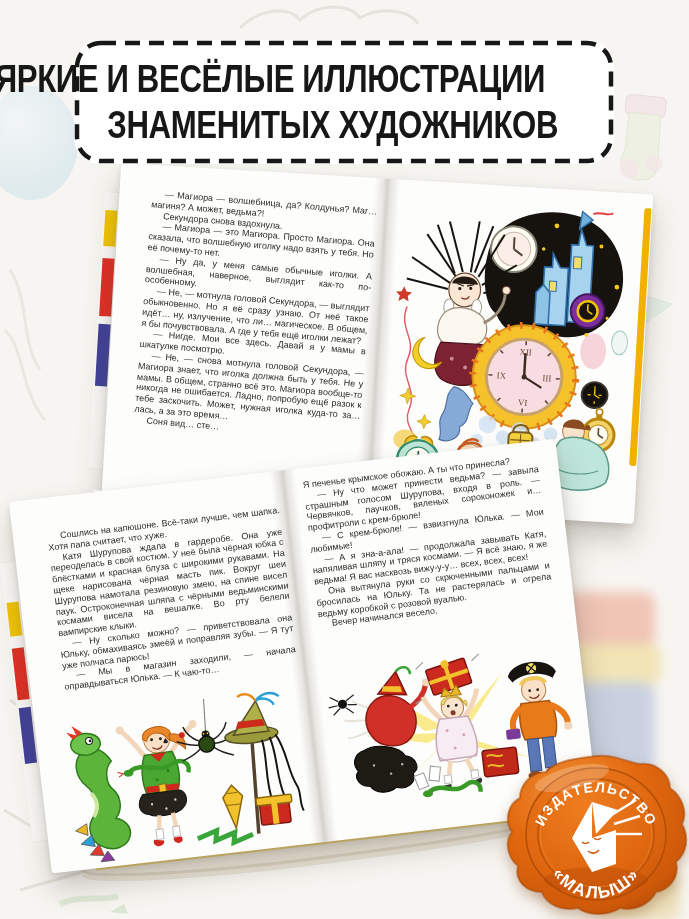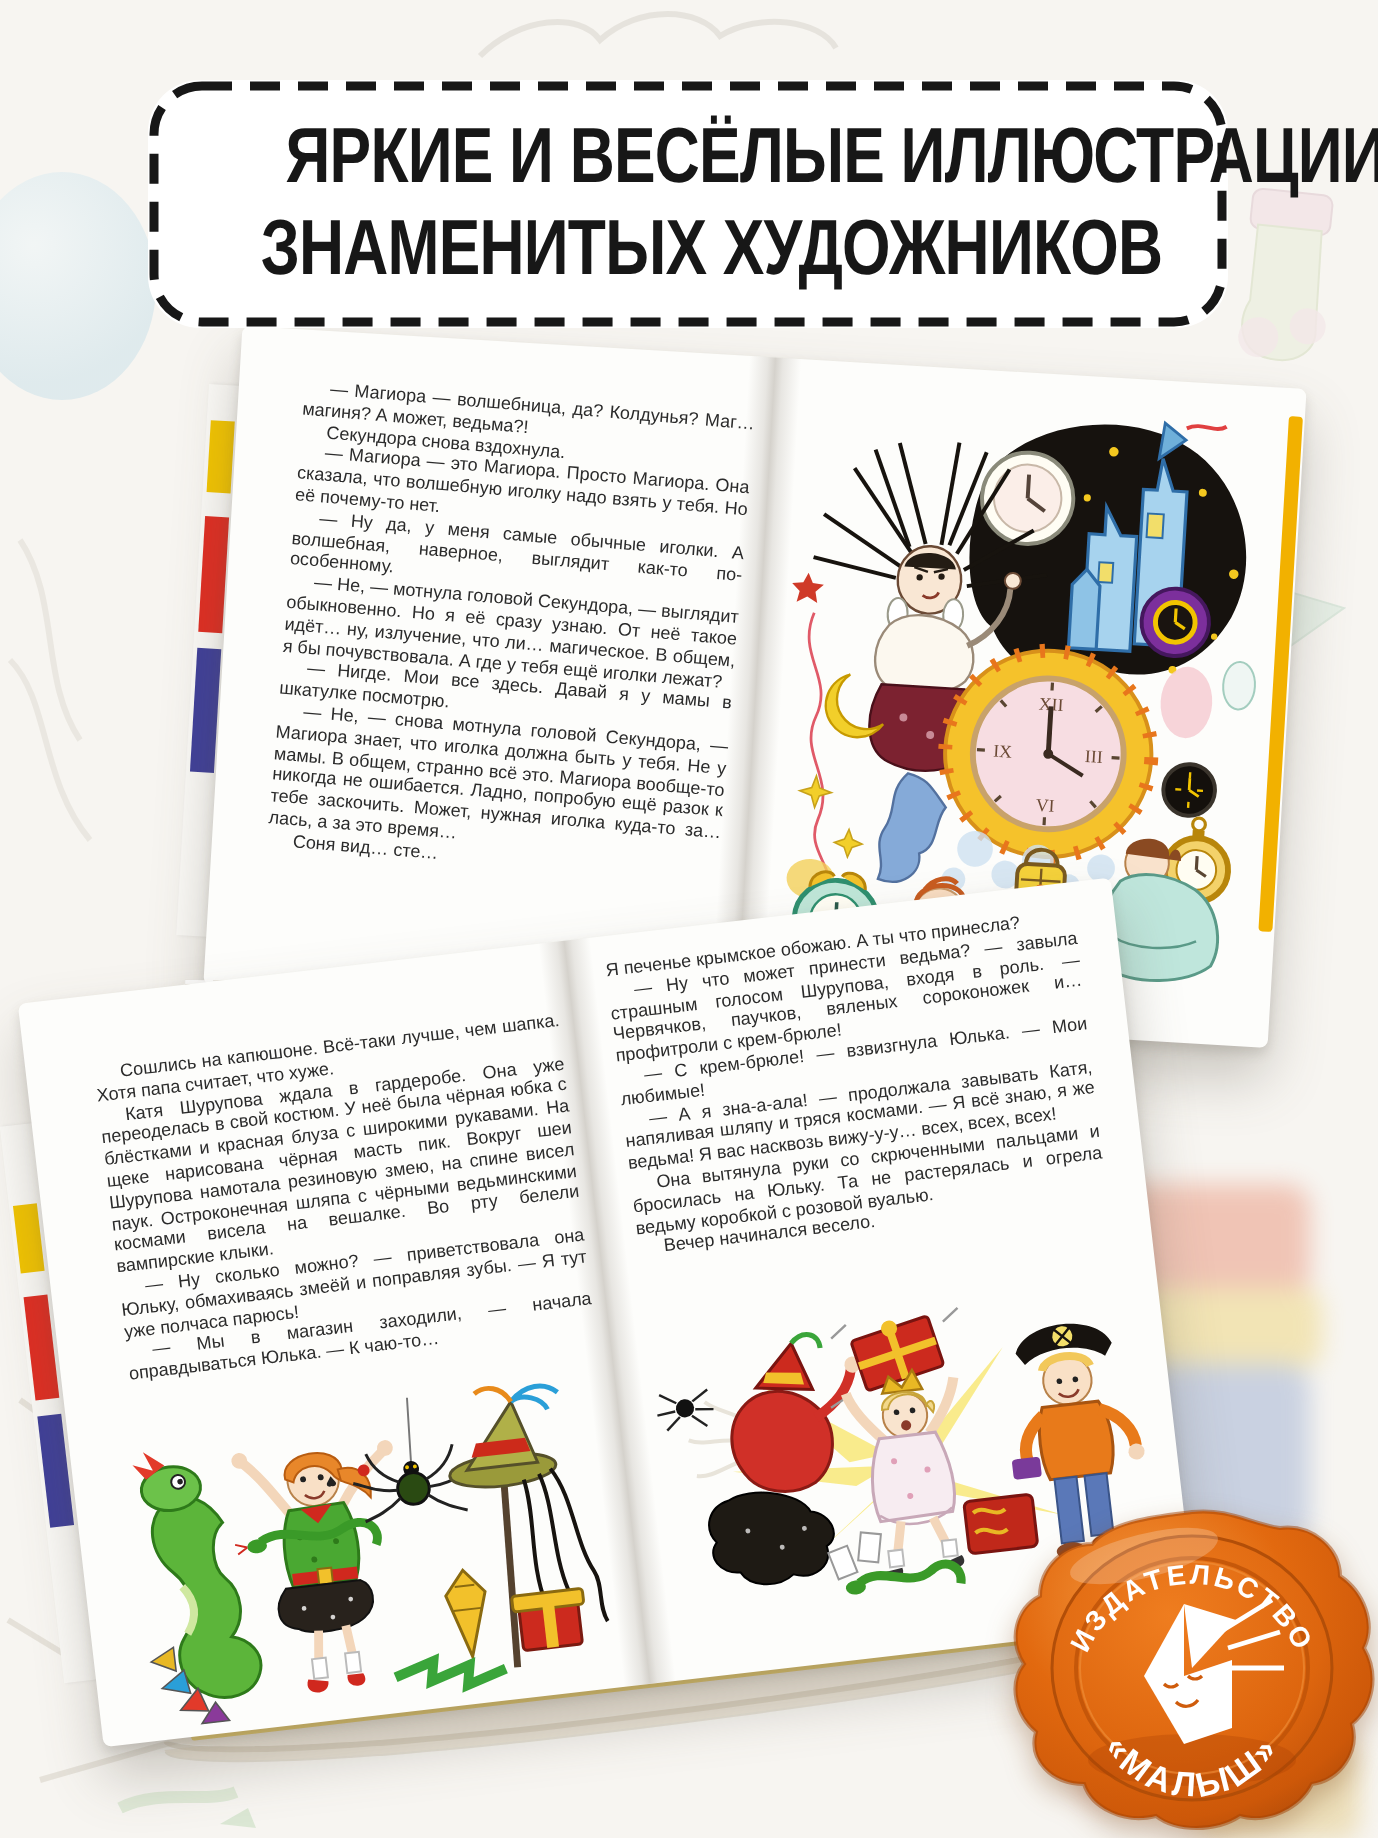--- a/index.html
+++ b/index.html
@@ -6,21 +6,21 @@
   .stage {
     position:relative; width:689px; height:919px; overflow:hidden;
     background:#f7f5f1; font-family:"Liberation Sans", sans-serif;
   }
   .doodle { position:absolute; pointer-events:none; }
 
   
   .banner {
     position:absolute; left:74px; top:40px; width:540px; height:124px;
     background:#ffffff; border-radius:26px; z-index:5;
-    display:flex; flex-direction:column; align-items:flex-start; justify-content:center;
+    display:flex; flex-direction:column; align-items:flex-end; justify-content:center;
   }
   .banner svg.dash { position:absolute; inset:0; width:100%; height:100%; }
   .banner-line {
     font-weight:bold; font-size:39px; line-height:1.17; color:#171717;
     transform:scaleX(.8); white-space:nowrap; letter-spacing:-0.5px;
   }
 
   
   .pages {
     position:absolute; background:#fdfdfb; border-radius:4px;

